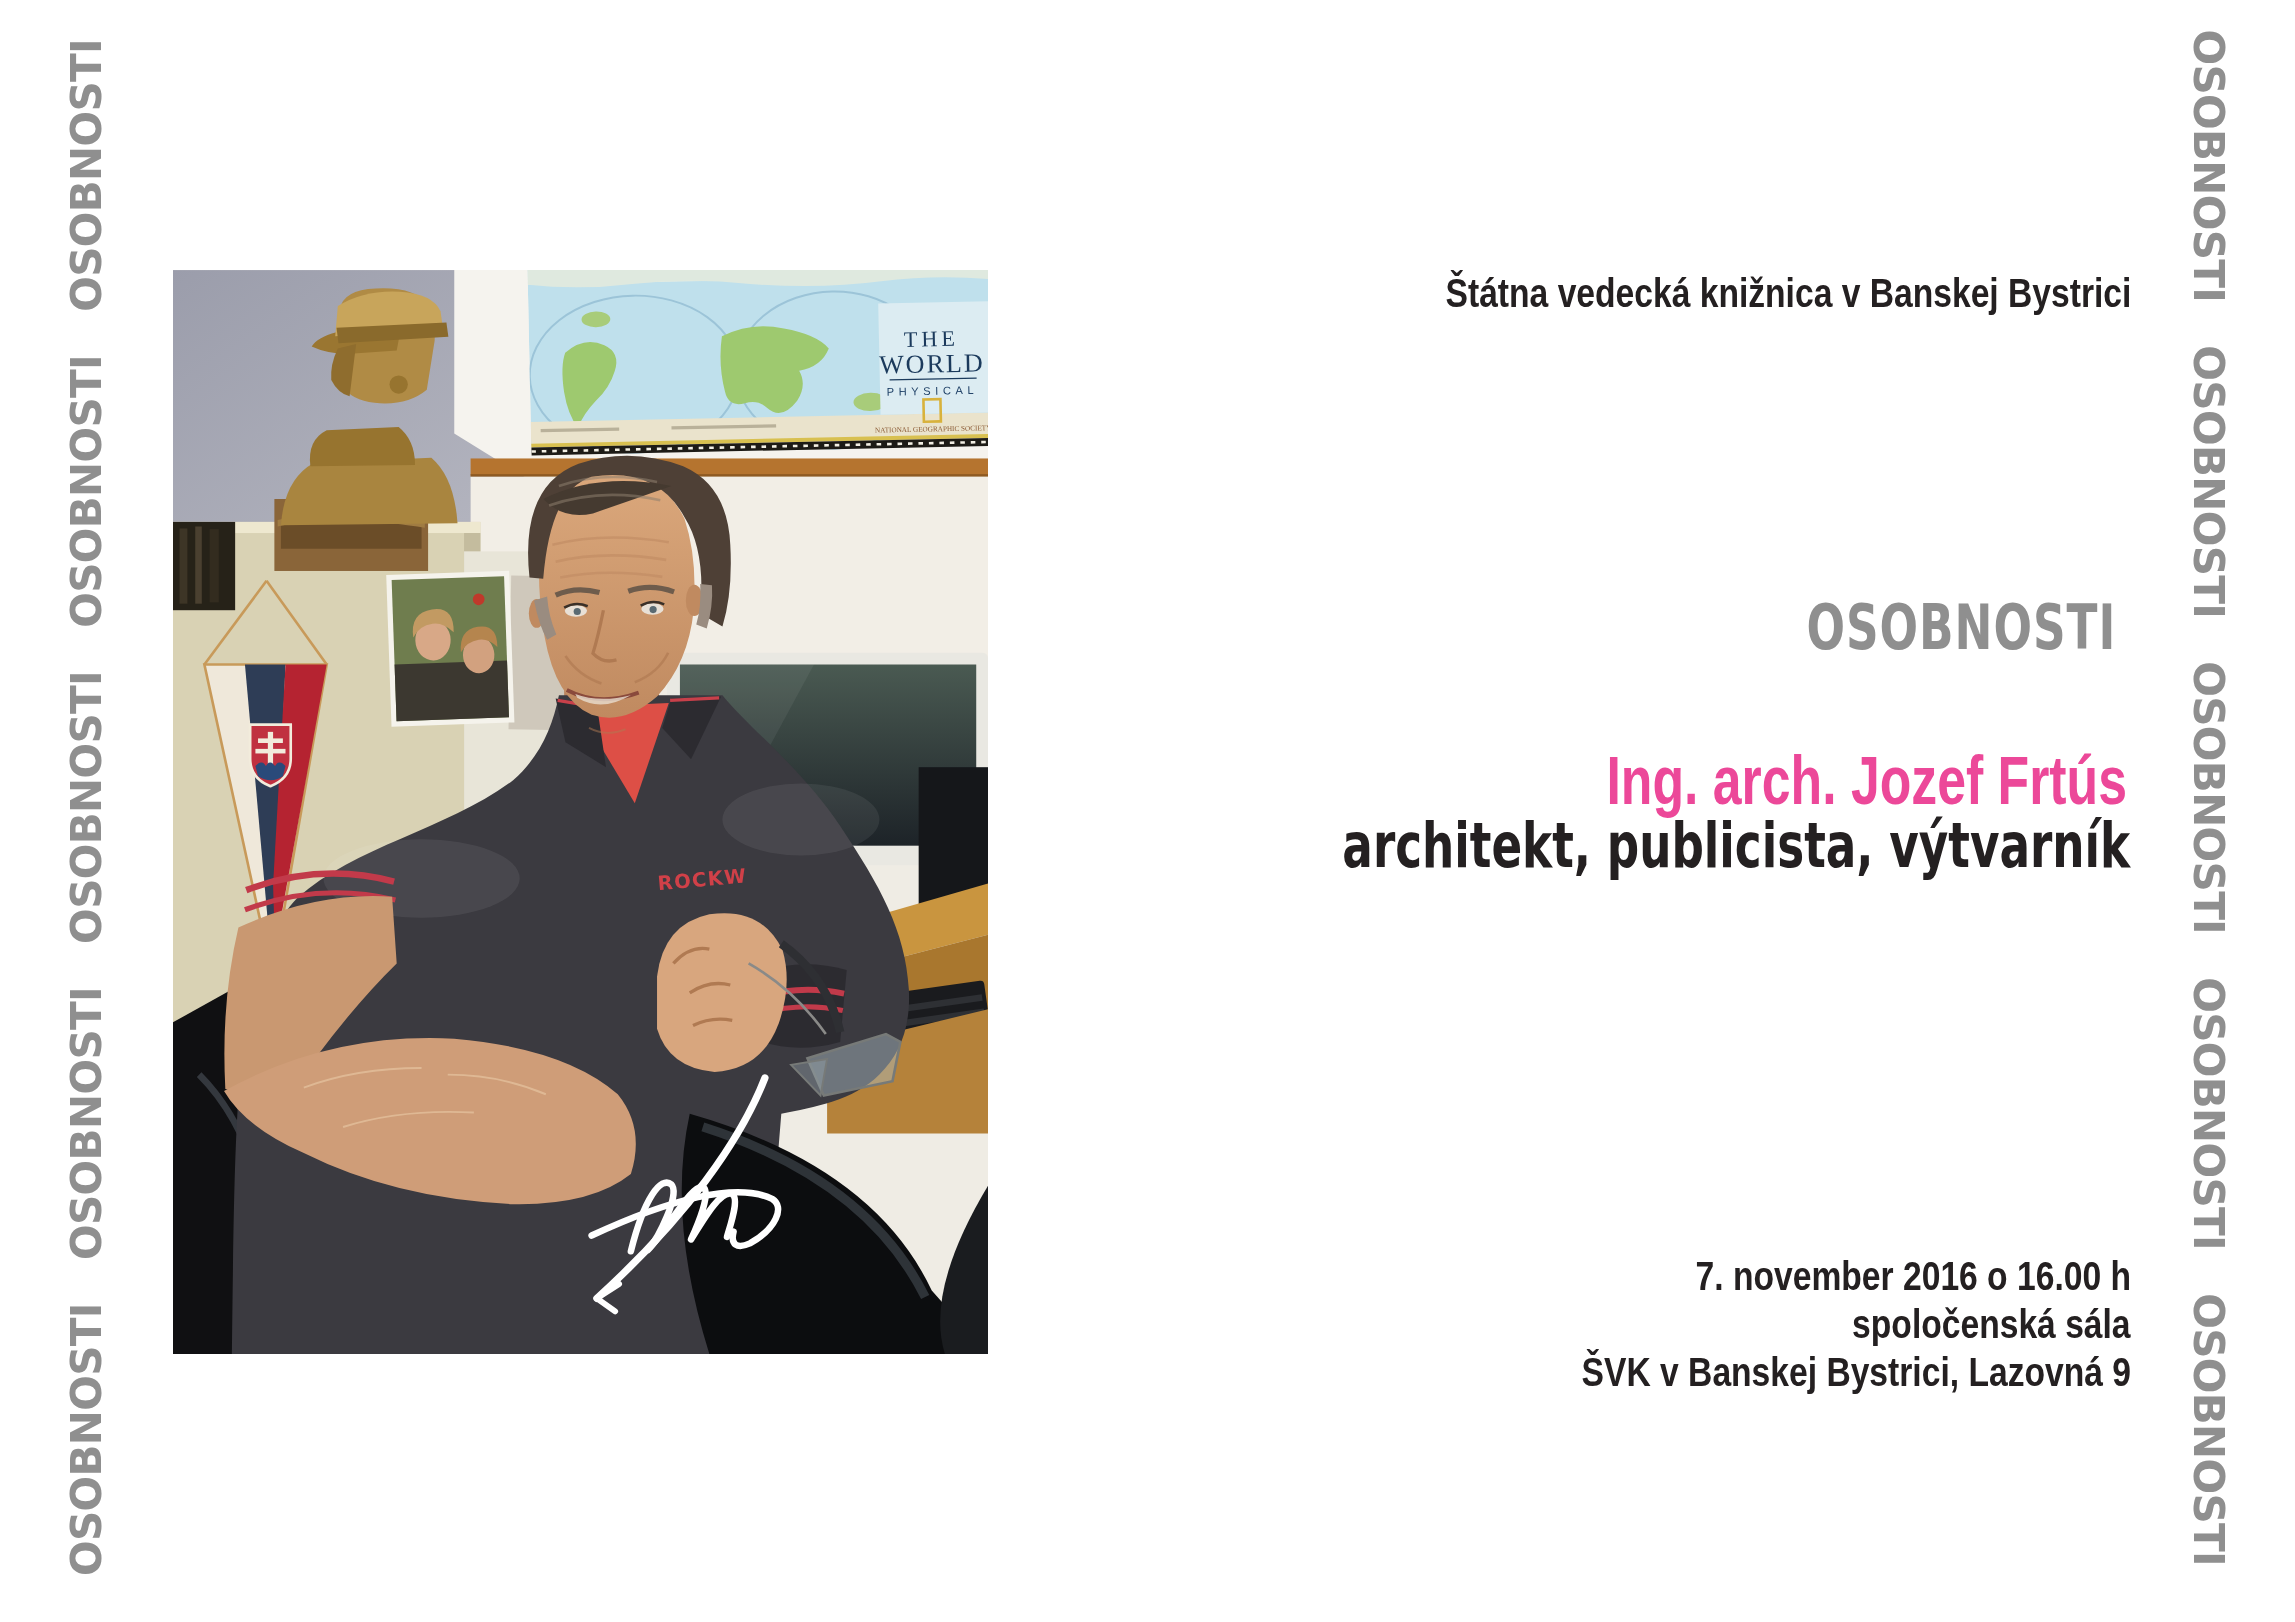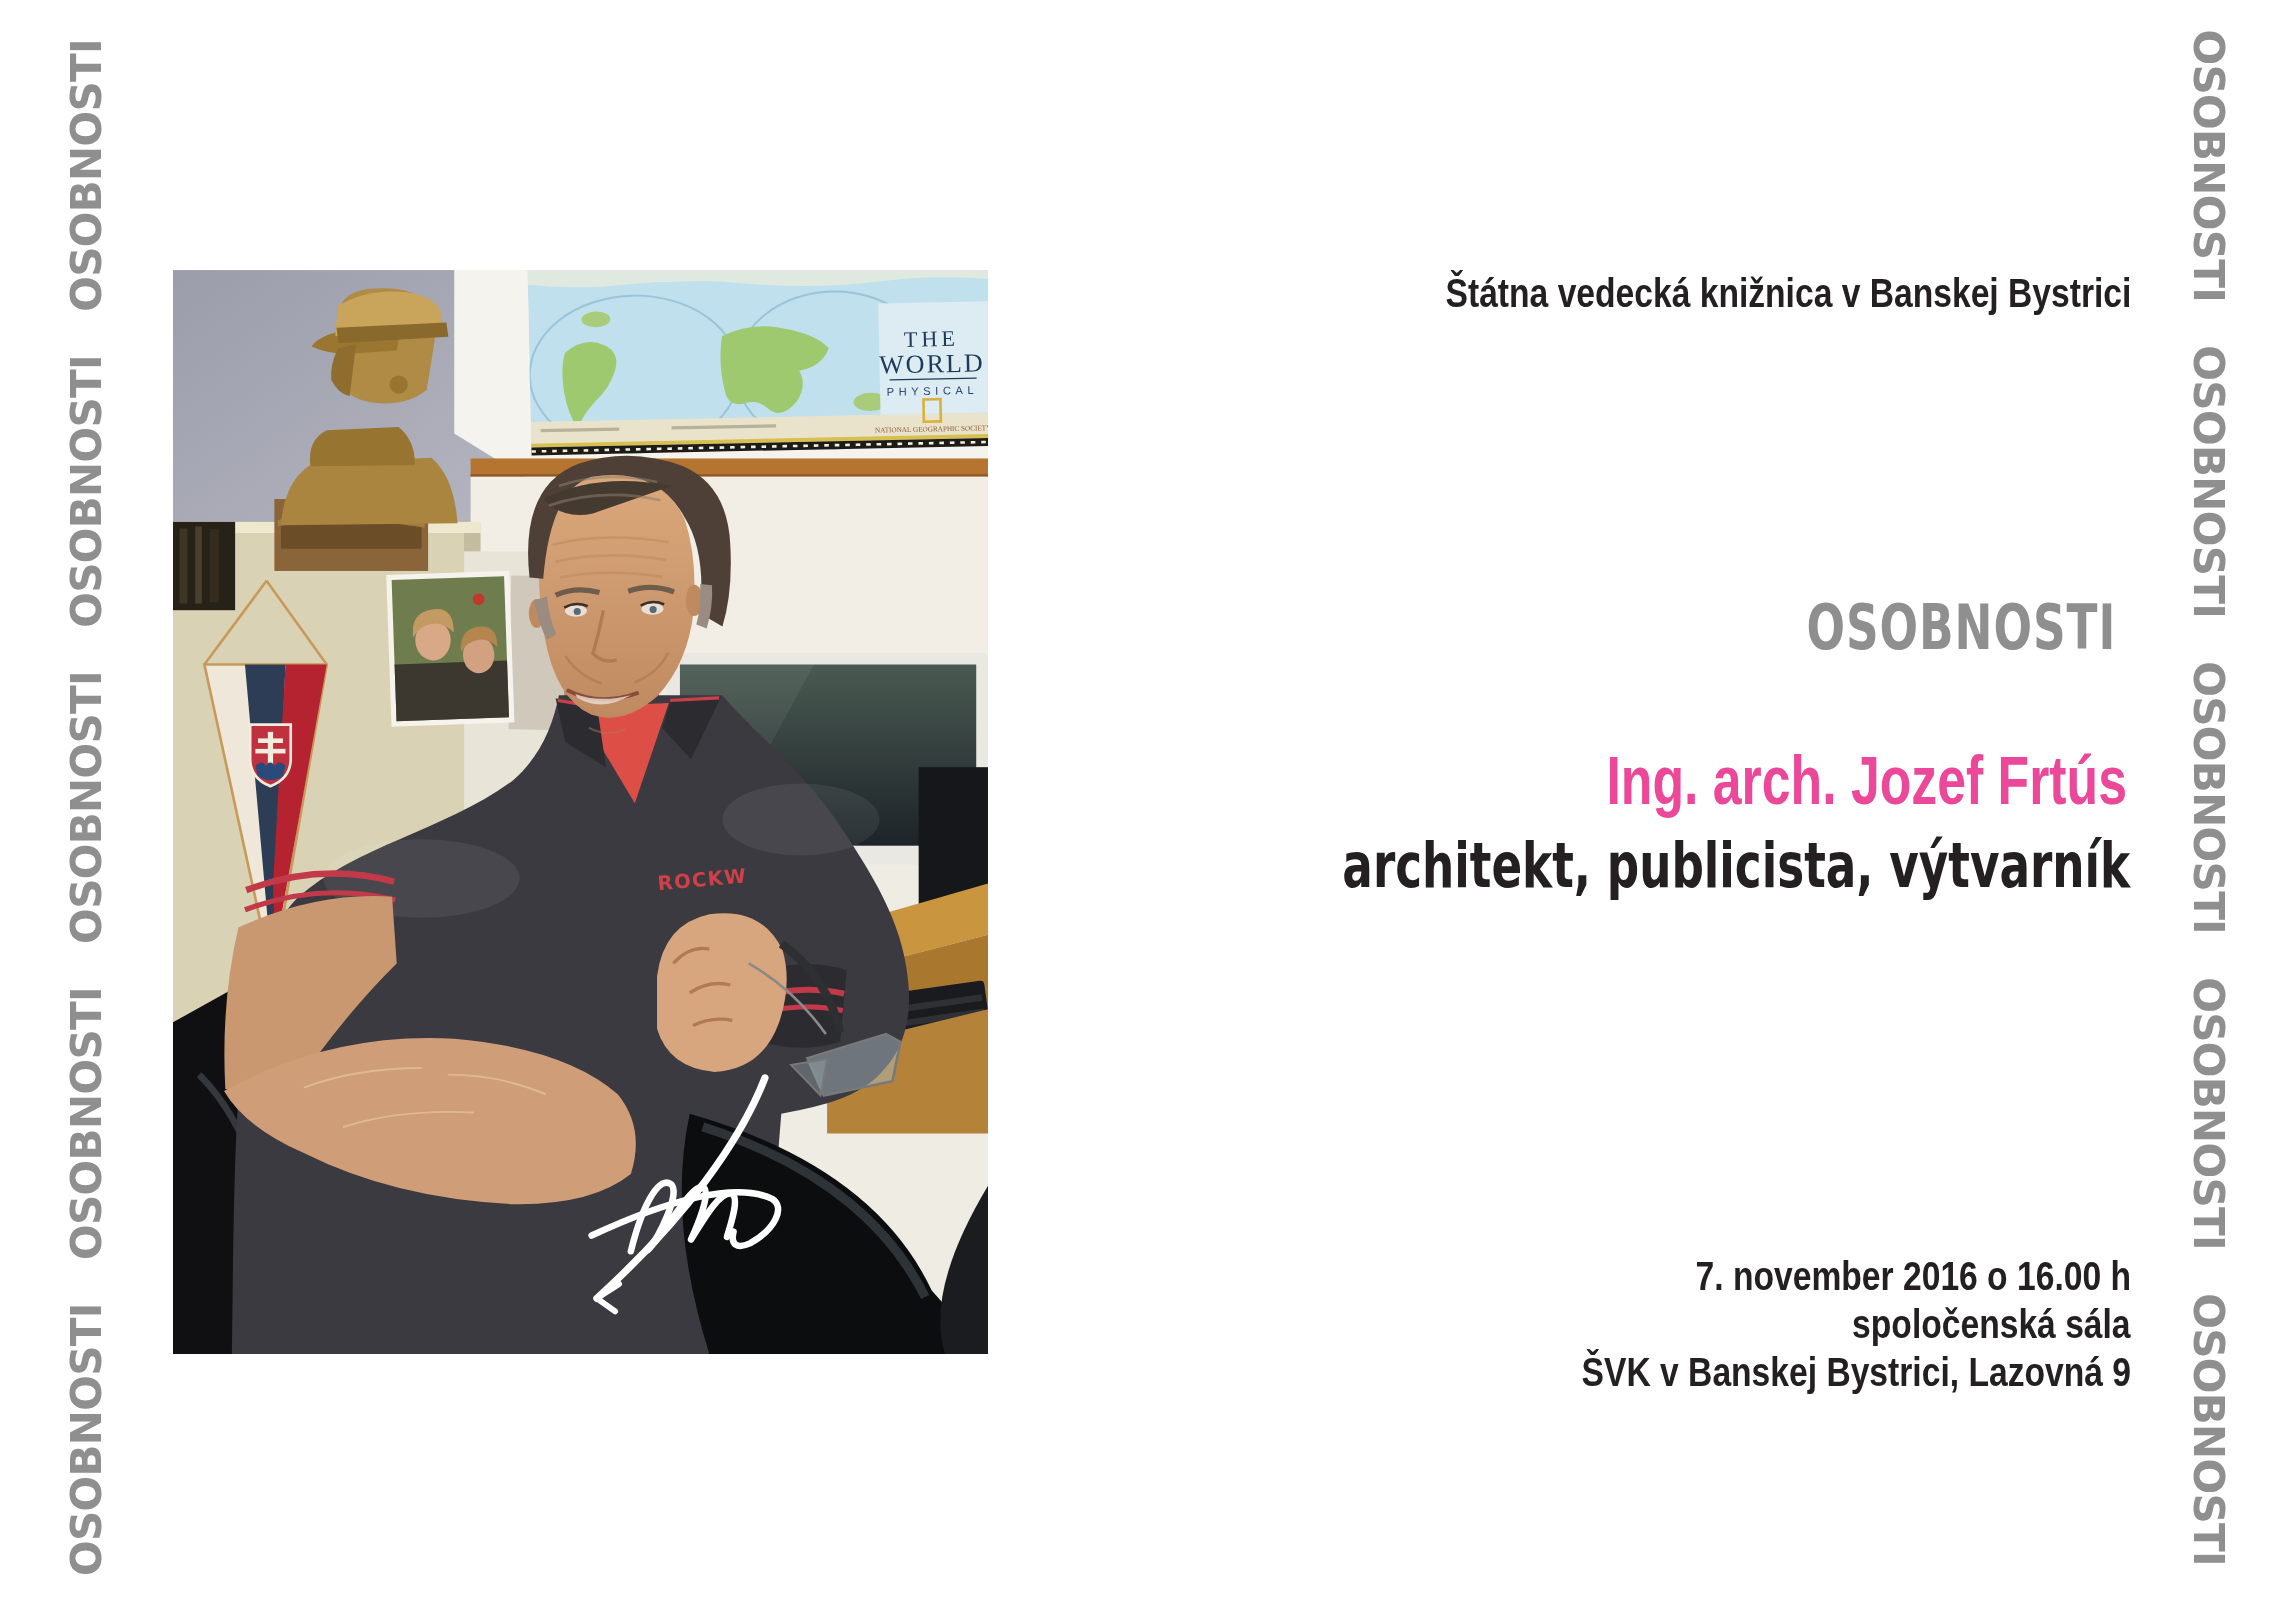--- a/index.html
+++ b/index.html
@@ -28,21 +28,21 @@
     font-size:63px; color:#8f8f8f; letter-spacing:1.3px;
   }
   .series-title .sx{ transform:scaleX(0.72); }
   .guest-name{
     top:741px; right:168px; font-family:Liberation Sans, sans-serif; font-weight:bold;
     font-size:69px; color:#ec4899;
   }
   .guest-name .sx{ transform:scaleX(0.75); }
   .roles{
     top:813px; right:165px; font-family:"DejaVu Sans", sans-serif; font-weight:bold;
-    font-size:62px; line-height:65px;margin-top:20px;
+    font-size:62px; line-height:65px;
   }
   .roles .sx{ transform:scaleX(0.73); }
   .when{ top:1252px; }
   
   .photo{ position:absolute; left:173px; top:270px; width:815px; height:1084px; margin:0; }
 </style>
 </head>
 <body>
 
 <div class="page">

